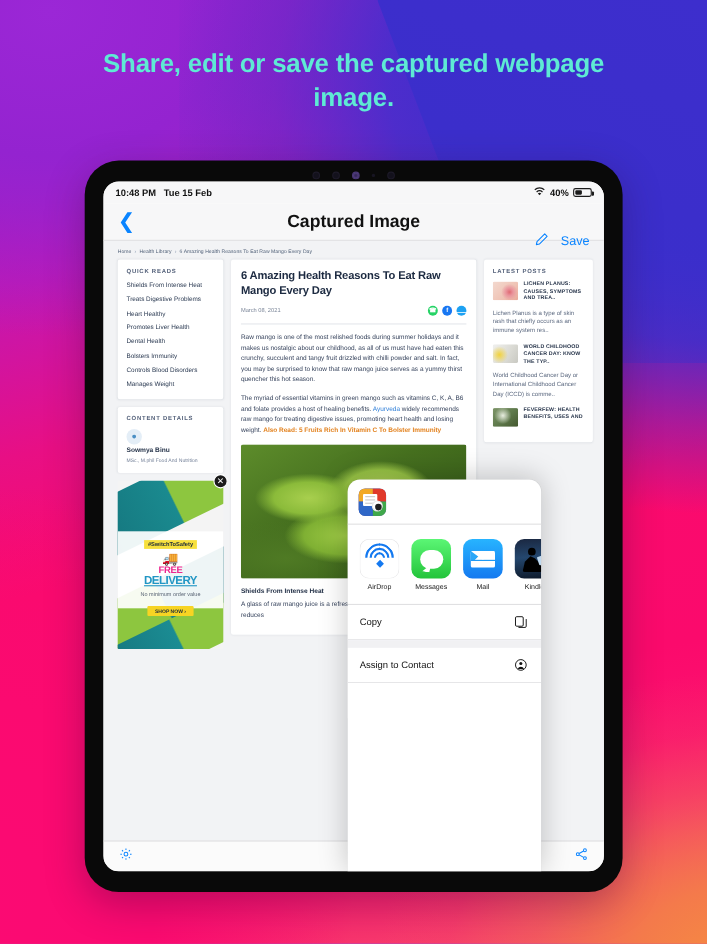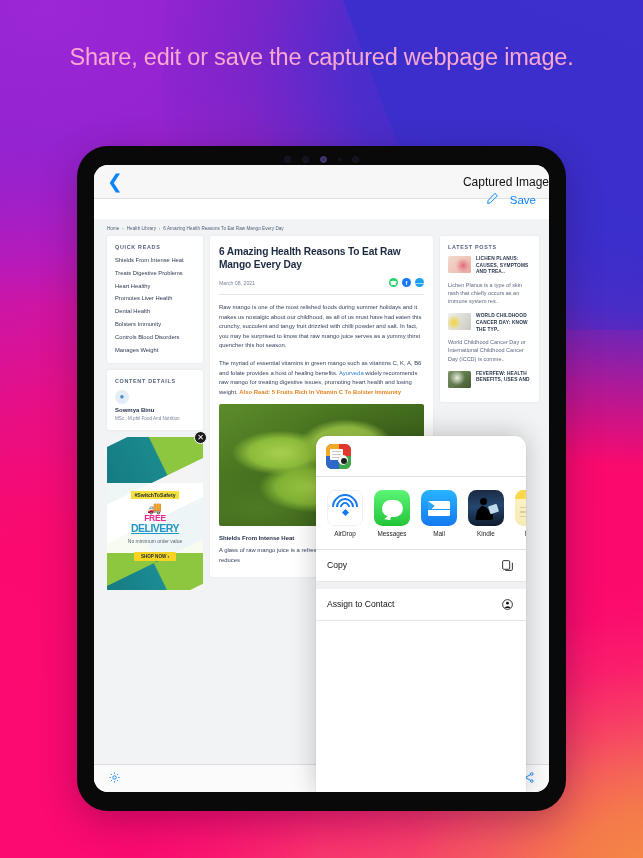--- a/index.html
+++ b/index.html
@@ -63,23 +63,23 @@
     width: 520px; height: 420px;
     background: radial-gradient(ellipse 78% 78% at 28% 24%,
         #9b27d6 0%, #9423d0 40%, rgba(148,35,208,0.4) 68%, rgba(148,35,208,0) 90%);
   }
 
   
   .headline {
     position: absolute;
     top: 42px; left: 0; right: 0;
     text-align: center;
-    color: #f9a8d4;
+    color: #5eead4;
     font-size: 23.5px;
-    font-weight: normal;
+    font-weight: bold;
     line-height: 31px;
     letter-spacing: -0.2px;
     z-index: 5;
     padding: 0 60px;
   }
 
   
   .device {
     position: absolute;
     left: 77px; top: 146px;
@@ -148,22 +148,22 @@
     border-bottom: 1px solid #dedee1;
     display: flex; align-items: center;
     padding: 0 13px;
     position: relative;
   }
   .nav-back {
     color: #0a84ff; font-size: 19px; line-height: 1;
     font-weight: 300; cursor: pointer;
   }
   .nav-title {
-    position: absolute; left: 0; right: 0; text-align: right;
-    font-size: 12px; font-weight: 400; color: #111;
+    position: absolute; left: 0; right: 0; text-align: center;
+    font-size: 16px; font-weight: 700; color: #111;
     pointer-events: none;
   }
   .nav-right {
     margin-left: auto; display: flex; align-items: center; gap: 11px;
     position: relative; z-index: 2; margin-top: 36px;
   }
   .nav-save { color: #0a84ff; font-size: 11.5px; cursor: pointer; }
 
   
   .webview {
@@ -332,21 +332,21 @@
     border-radius: 1px; margin-top: 5px; cursor: pointer;
   }
   .ad-truck {
     font-size: 12px; color: #1c3f57; line-height: 10px; margin-top: 2px;
   }
 
   
   .sheet {
     position: absolute;
     left: 222px; top: 271px;
-    width: 210px; height: 357px;
+    width: 176px; height: 357px;
     background: #ffffff;
     border-radius: 11px 11px 0 0;
     box-shadow: 0 -2px 26px rgba(0,0,0,0.22), 0 0 0 0.5px rgba(0,0,0,0.05);
     overflow: hidden;
     z-index: 4;
   }
   .sheet-head {
     height: 41px; display: flex; align-items: center;
     padding: 0 10px; border-bottom: 0.5px solid #e0e0e2;
   }
@@ -502,20 +502,40 @@
   <div class="sensor-row">
     <div class="sensor-dot"></div>
     <div class="sensor-dot"></div>
     <div class="sensor-dot cam"></div>
     <div class="sensor-dot tiny"></div>
     <div class="sensor-dot"></div>
   </div>
 
   <div class="screen">
 
+    <div class="statusbar">
+      <div class="sb-left">
+        <span>10:48 PM</span>
+        <span>Tue 15 Feb</span>
+      </div>
+      <div class="sb-spacer"></div>
+      <div class="sb-right">
+        <span class="wifi-ico">
+          <svg width="11" height="8" viewBox="0 0 22 16">
+            <path d="M11 15.2 7.9 11.6a4.8 4.8 0 0 1 6.2 0z" fill="#1b1b1b"></path>
+            <path d="M4.9 8.1a9.3 9.3 0 0 1 12.2 0l-1.5 1.8a7 7 0 0 0-9.2 0z" fill="#1b1b1b"></path>
+            <path d="M1.6 4.2a14 14 0 0 1 18.8 0l-1.5 1.8a11.7 11.7 0 0 0-15.8 0z" fill="#1b1b1b"></path>
+          </svg>
+        </span>
+        <span>40%</span>
+        <span class="batt">
+            <i></i>
+          </span>
+      </div>
+    </div>
 
     <div class="navbar">
       <span class="nav-back">❮</span>
       <div class="nav-title">Captured Image</div>
       <div class="nav-right">
         <span>
           <svg width="13" height="13" viewBox="0 0 24 24" fill="none" stroke="#0a84ff" stroke-width="1.8" stroke-linecap="round" stroke-linejoin="round">
             <path d="M17 3l4 4L8 20l-5 1 1-5z"></path>
           </svg>
         </span>

